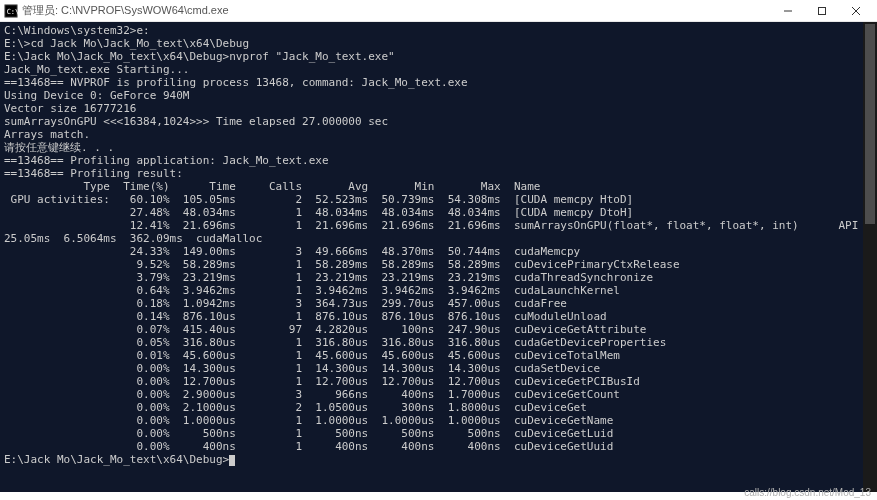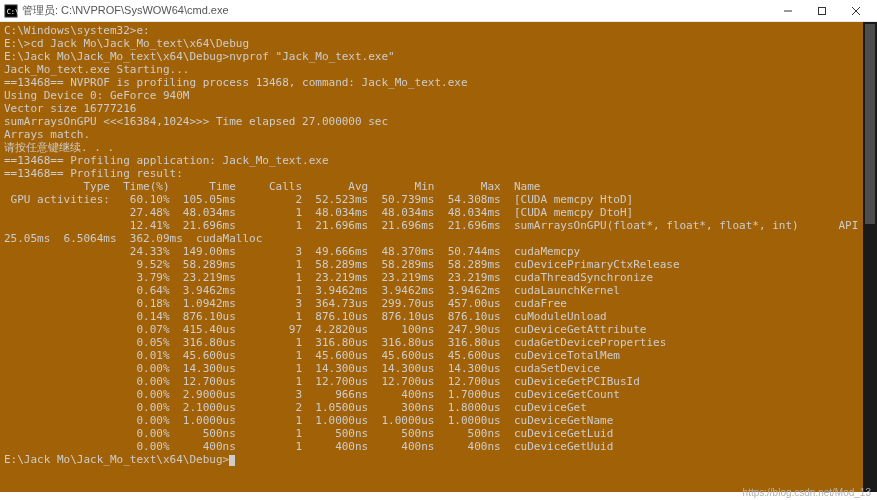--- a/index.html
+++ b/index.html
@@ -32,21 +32,21 @@
   .app-icon { width: 14px; height: 14px; display: inline-block; }
   .titlebar-title { font-size: 11px; color: #555; font-family: "Microsoft YaHei", sans-serif; }
   .titlebar-right { display: flex; }
   .winbtn {
     width: 34px; height: 20px;
     display: flex; align-items: center; justify-content: center;
     color: #555; font-size: 10px;
   }
   .terminal {
     flex: 1;
-    background: #a16207;
+    background: #0f172a;
     color: #cccccc;
     padding: 2px 4px;
     white-space: pre;
     overflow: hidden;
     line-height: 13px;
     font-size: 11px;
     font-family: "NSimSun","Consolas", monospace;
   }
   .terminal .line { white-space: pre; }
   .scrollbar {
@@ -101,13 +101,13 @@
     </div>
   </div>
 
   <div class="terminal" id="term"><div class="line">C:\Windows\system32&gt;e:</div><div class="line"></div><div class="line">E:\&gt;cd Jack Mo\Jack_Mo_text\x64\Debug</div><div class="line"></div><div class="line">E:\Jack Mo\Jack_Mo_text\x64\Debug&gt;nvprof "Jack_Mo_text.exe"</div><div class="line">Jack_Mo_text.exe Starting...</div><div class="line">==13468== NVPROF is profiling process 13468, command: Jack_Mo_text.exe</div><div class="line">Using Device 0: GeForce 940M</div><div class="line">Vector size 16777216</div><div class="line">sumArraysOnGPU &lt;&lt;&lt;16384,1024&gt;&gt;&gt; Time elapsed 27.000000 sec</div><div class="line">Arrays match.</div><div class="line"></div><div class="line">请按任意键继续. . .</div><div class="line">==13468== Profiling application: Jack_Mo_text.exe</div><div class="line">==13468== Profiling result:</div><div class="line">            Type  Time(%)      Time     Calls       Avg       Min       Max  Name</div><div class="line"> GPU activities:   60.10%  105.05ms         2  52.523ms  50.739ms  54.308ms  [CUDA memcpy HtoD]</div><div class="line">                   27.48%  48.034ms         1  48.034ms  48.034ms  48.034ms  [CUDA memcpy DtoH]</div><div class="line">                   12.41%  21.696ms         1  21.696ms  21.696ms  21.696ms  sumArraysOnGPU(float*, float*, float*, int)      API calls:   61.26%  375.14ms         3  1</div><div class="line">25.05ms  6.5064ms  362.09ms  cudaMalloc</div><div class="line">                   24.33%  149.00ms         3  49.666ms  48.370ms  50.744ms  cudaMemcpy</div><div class="line">                    9.52%  58.289ms         1  58.289ms  58.289ms  58.289ms  cuDevicePrimaryCtxRelease</div><div class="line">                    3.79%  23.219ms         1  23.219ms  23.219ms  23.219ms  cudaThreadSynchronize</div><div class="line">                    0.64%  3.9462ms         1  3.9462ms  3.9462ms  3.9462ms  cudaLaunchKernel</div><div class="line">                    0.18%  1.0942ms         3  364.73us  299.70us  457.00us  cudaFree</div><div class="line">                    0.14%  876.10us         1  876.10us  876.10us  876.10us  cuModuleUnload</div><div class="line">                    0.07%  415.40us        97  4.2820us     100ns  247.90us  cuDeviceGetAttribute</div><div class="line">                    0.05%  316.80us         1  316.80us  316.80us  316.80us  cudaGetDeviceProperties</div><div class="line">                    0.01%  45.600us         1  45.600us  45.600us  45.600us  cuDeviceTotalMem</div><div class="line">                    0.00%  14.300us         1  14.300us  14.300us  14.300us  cudaSetDevice</div><div class="line">                    0.00%  12.700us         1  12.700us  12.700us  12.700us  cuDeviceGetPCIBusId</div><div class="line">                    0.00%  2.9000us         3     966ns     400ns  1.7000us  cuDeviceGetCount</div><div class="line">                    0.00%  2.1000us         2  1.0500us     300ns  1.8000us  cuDeviceGet</div><div class="line">                    0.00%  1.0000us         1  1.0000us  1.0000us  1.0000us  cuDeviceGetName</div><div class="line">                    0.00%     500ns         1     500ns     500ns     500ns  cuDeviceGetLuid</div><div class="line">                    0.00%     400ns         1     400ns     400ns     400ns  cuDeviceGetUuid</div><div class="line"></div><div class="line">E:\Jack Mo\Jack_Mo_text\x64\Debug&gt;<span class="cursor"></span></div></div>
 
   <div class="scrollbar">
     <div class="scrollbar-thumb"></div>
   </div>
 </div>
 
-<div class="watermark">https://blog.csdn.net/Mod_13</div>
+<div class="watermark">calls://blog.csdn.net/Mod_13</div>
 
 </body></html>

